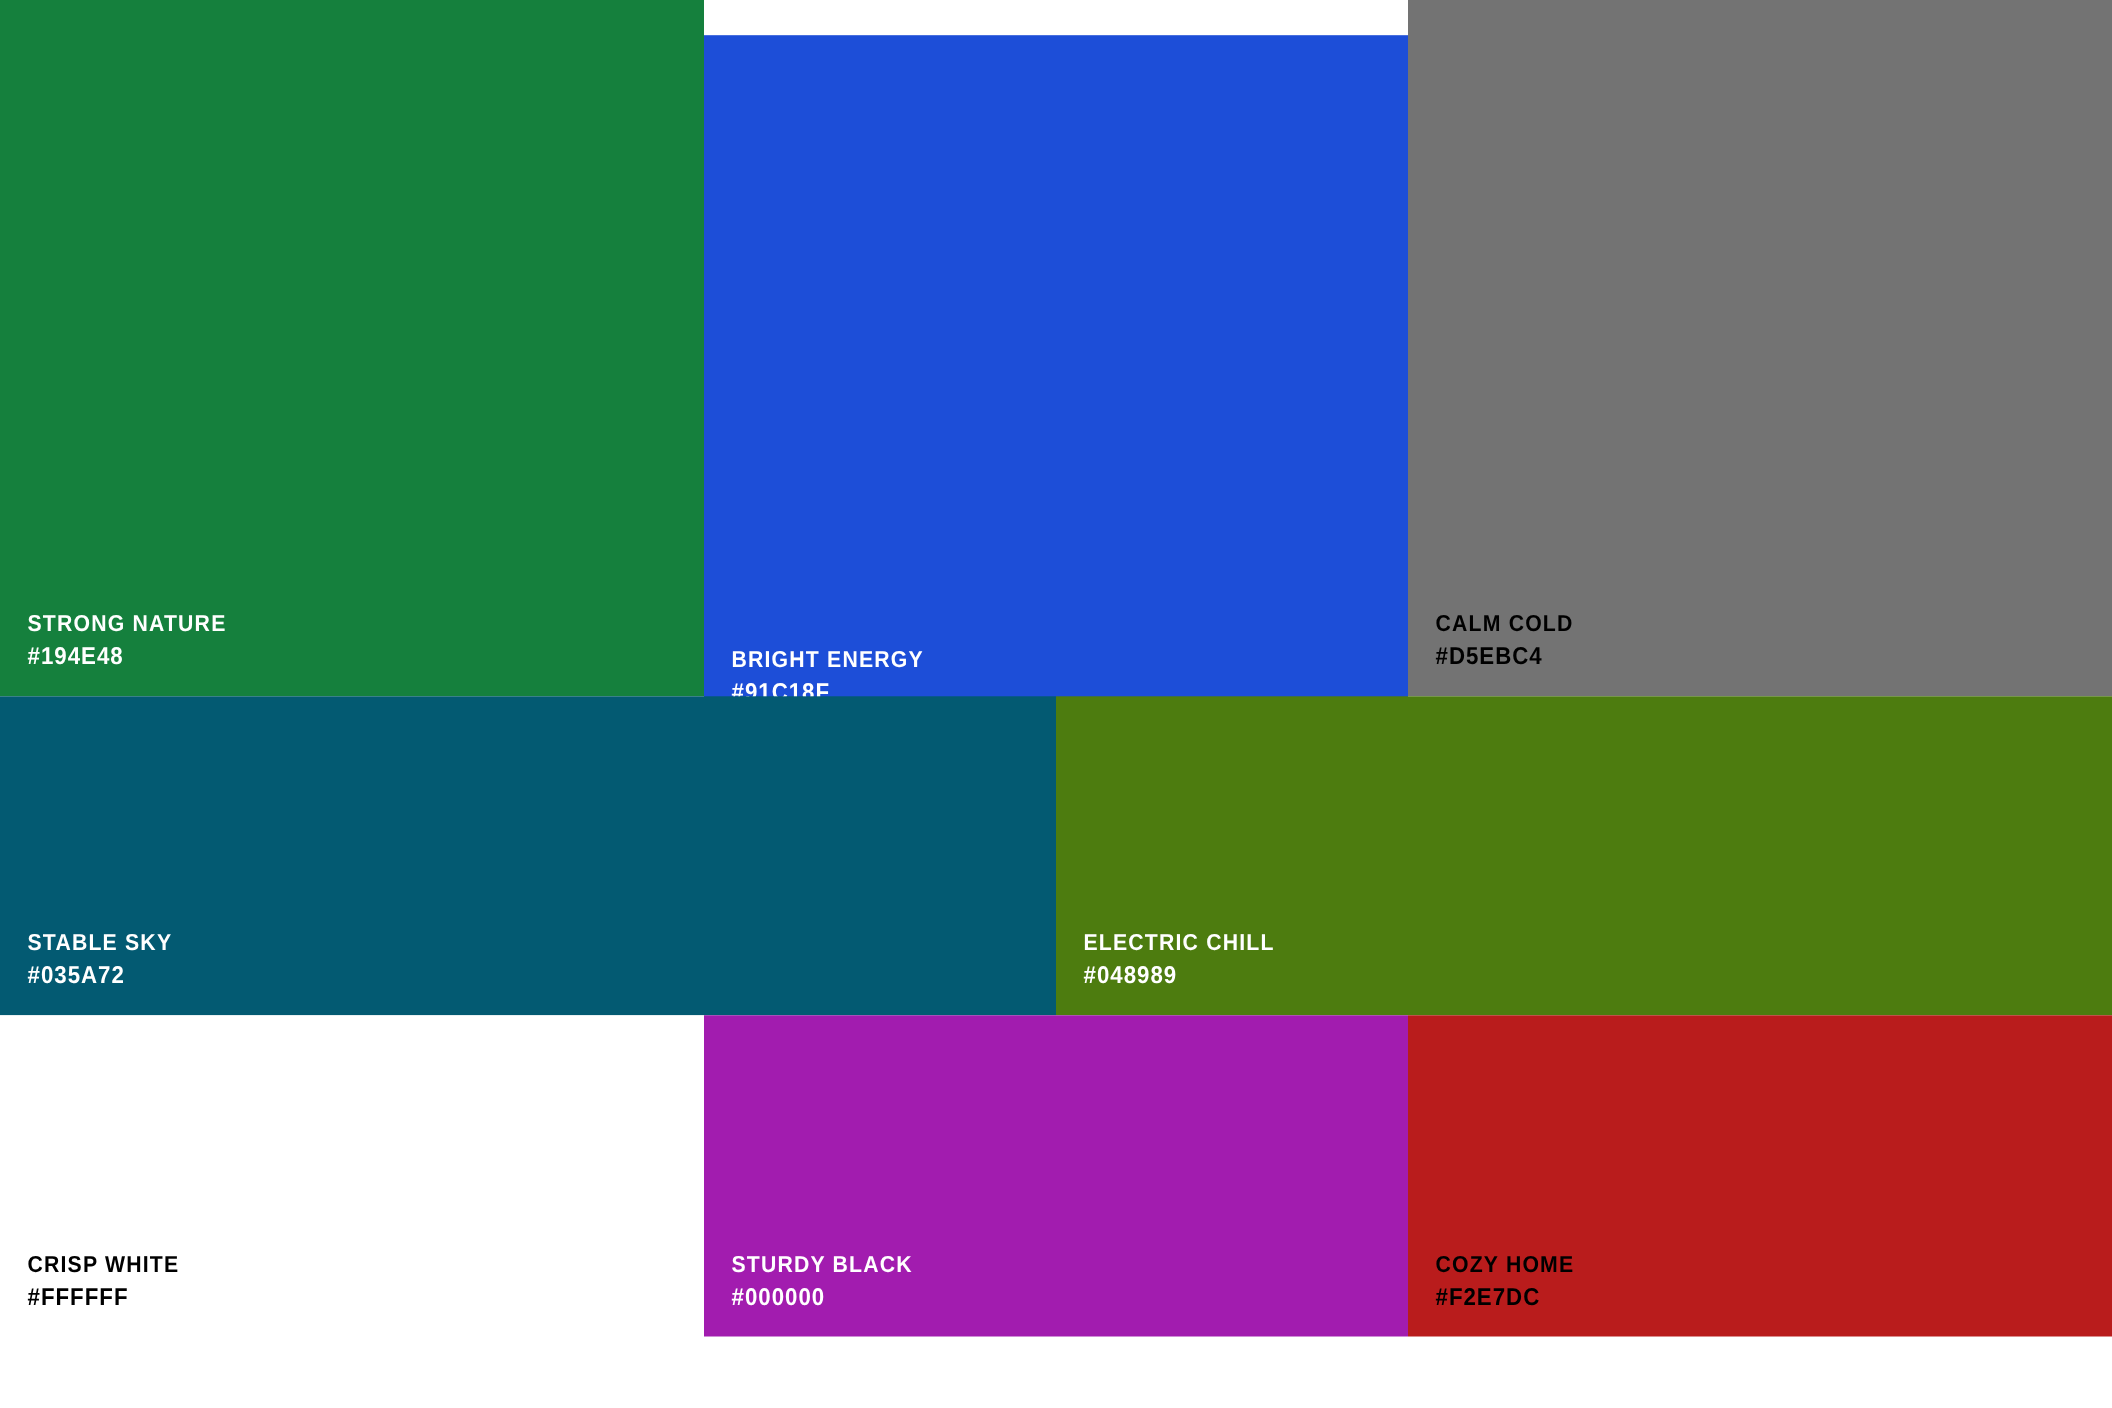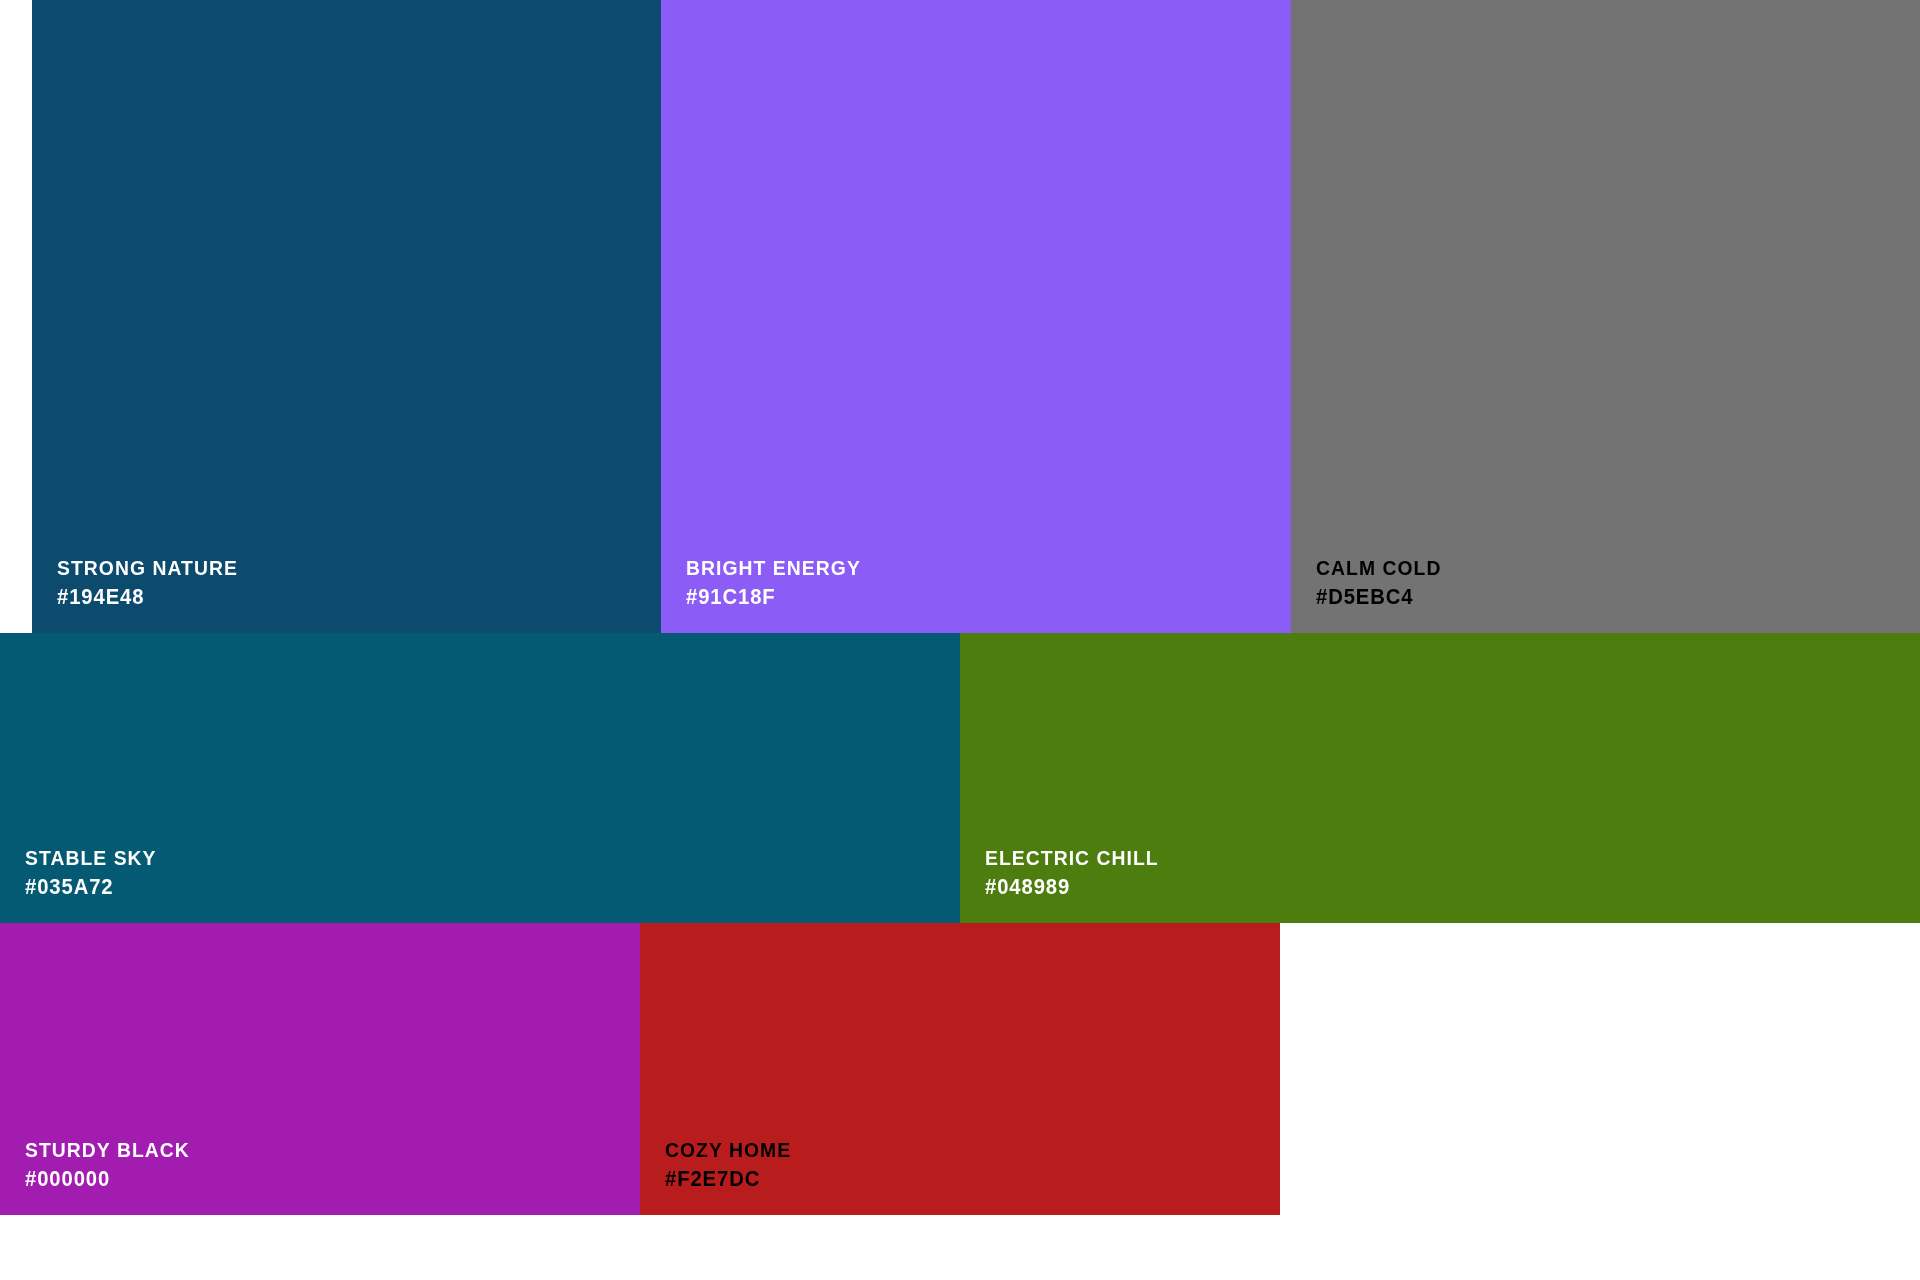--- a/index.html
+++ b/index.html
@@ -53,27 +53,27 @@
   .light-text .swatch-hex { color:#ffffff; }
   .dark-text .swatch-name,
   .dark-text .swatch-hex { color:#000000; }
 </style>
 </head>
 <body>
 
 <div id="palette">
 
   <div class="swatch-row" id="row-1">
-    <div class="swatch light-text" style="background-color: #0c4a6e; color: rgb(255, 255, 255); margin-left: 32px;">
+    <div class="swatch light-text" style="background-color: #15803d; color: rgb(255, 255, 255);">
       <div class="swatch-caption">
         <span class="swatch-name">STRONG NATURE</span>
         <span class="swatch-hex">#194E48</span>
       </div>
     </div>
-    <div class="swatch light-text" style="background-color: #8b5cf6; color: rgb(255, 255, 255);">
+    <div class="swatch light-text" style="background-color: #1d4ed8; color: rgb(255, 255, 255); margin-top: 32px;">
       <div class="swatch-caption">
         <span class="swatch-name">BRIGHT ENERGY</span>
         <span class="swatch-hex">#91C18F</span>
       </div>
     </div>
     <div class="swatch dark-text" style="background-color: #737373; color: rgb(0, 0, 0);">
       <div class="swatch-caption">
         <span class="swatch-name">CALM COLD</span>
         <span class="swatch-hex">#D5EBC4</span>
       </div>
@@ -89,20 +89,26 @@
     </div>
     <div class="swatch light-text" style="background-color: #4d7c0f; color: rgb(255, 255, 255);">
       <div class="swatch-caption">
         <span class="swatch-name">ELECTRIC CHILL</span>
         <span class="swatch-hex">#048989</span>
       </div>
     </div>
   </div>
 
   <div class="swatch-row" id="row-3">
+    <div class="swatch dark-text" style="background-color: rgb(255, 255, 255); color: rgb(0, 0, 0);">
+      <div class="swatch-caption">
+        <span class="swatch-name">CRISP WHITE</span>
+        <span class="swatch-hex">#FFFFFF</span>
+      </div>
+    </div>
     <div class="swatch light-text" style="background-color: #a21caf; color: rgb(255, 255, 255);">
       <div class="swatch-caption">
         <span class="swatch-name">STURDY BLACK</span>
         <span class="swatch-hex">#000000</span>
       </div>
     </div>
     <div class="swatch dark-text" style="background-color: #b91c1c; color: rgb(0, 0, 0);">
       <div class="swatch-caption">
         <span class="swatch-name">COZY HOME</span>
         <span class="swatch-hex">#F2E7DC</span>

